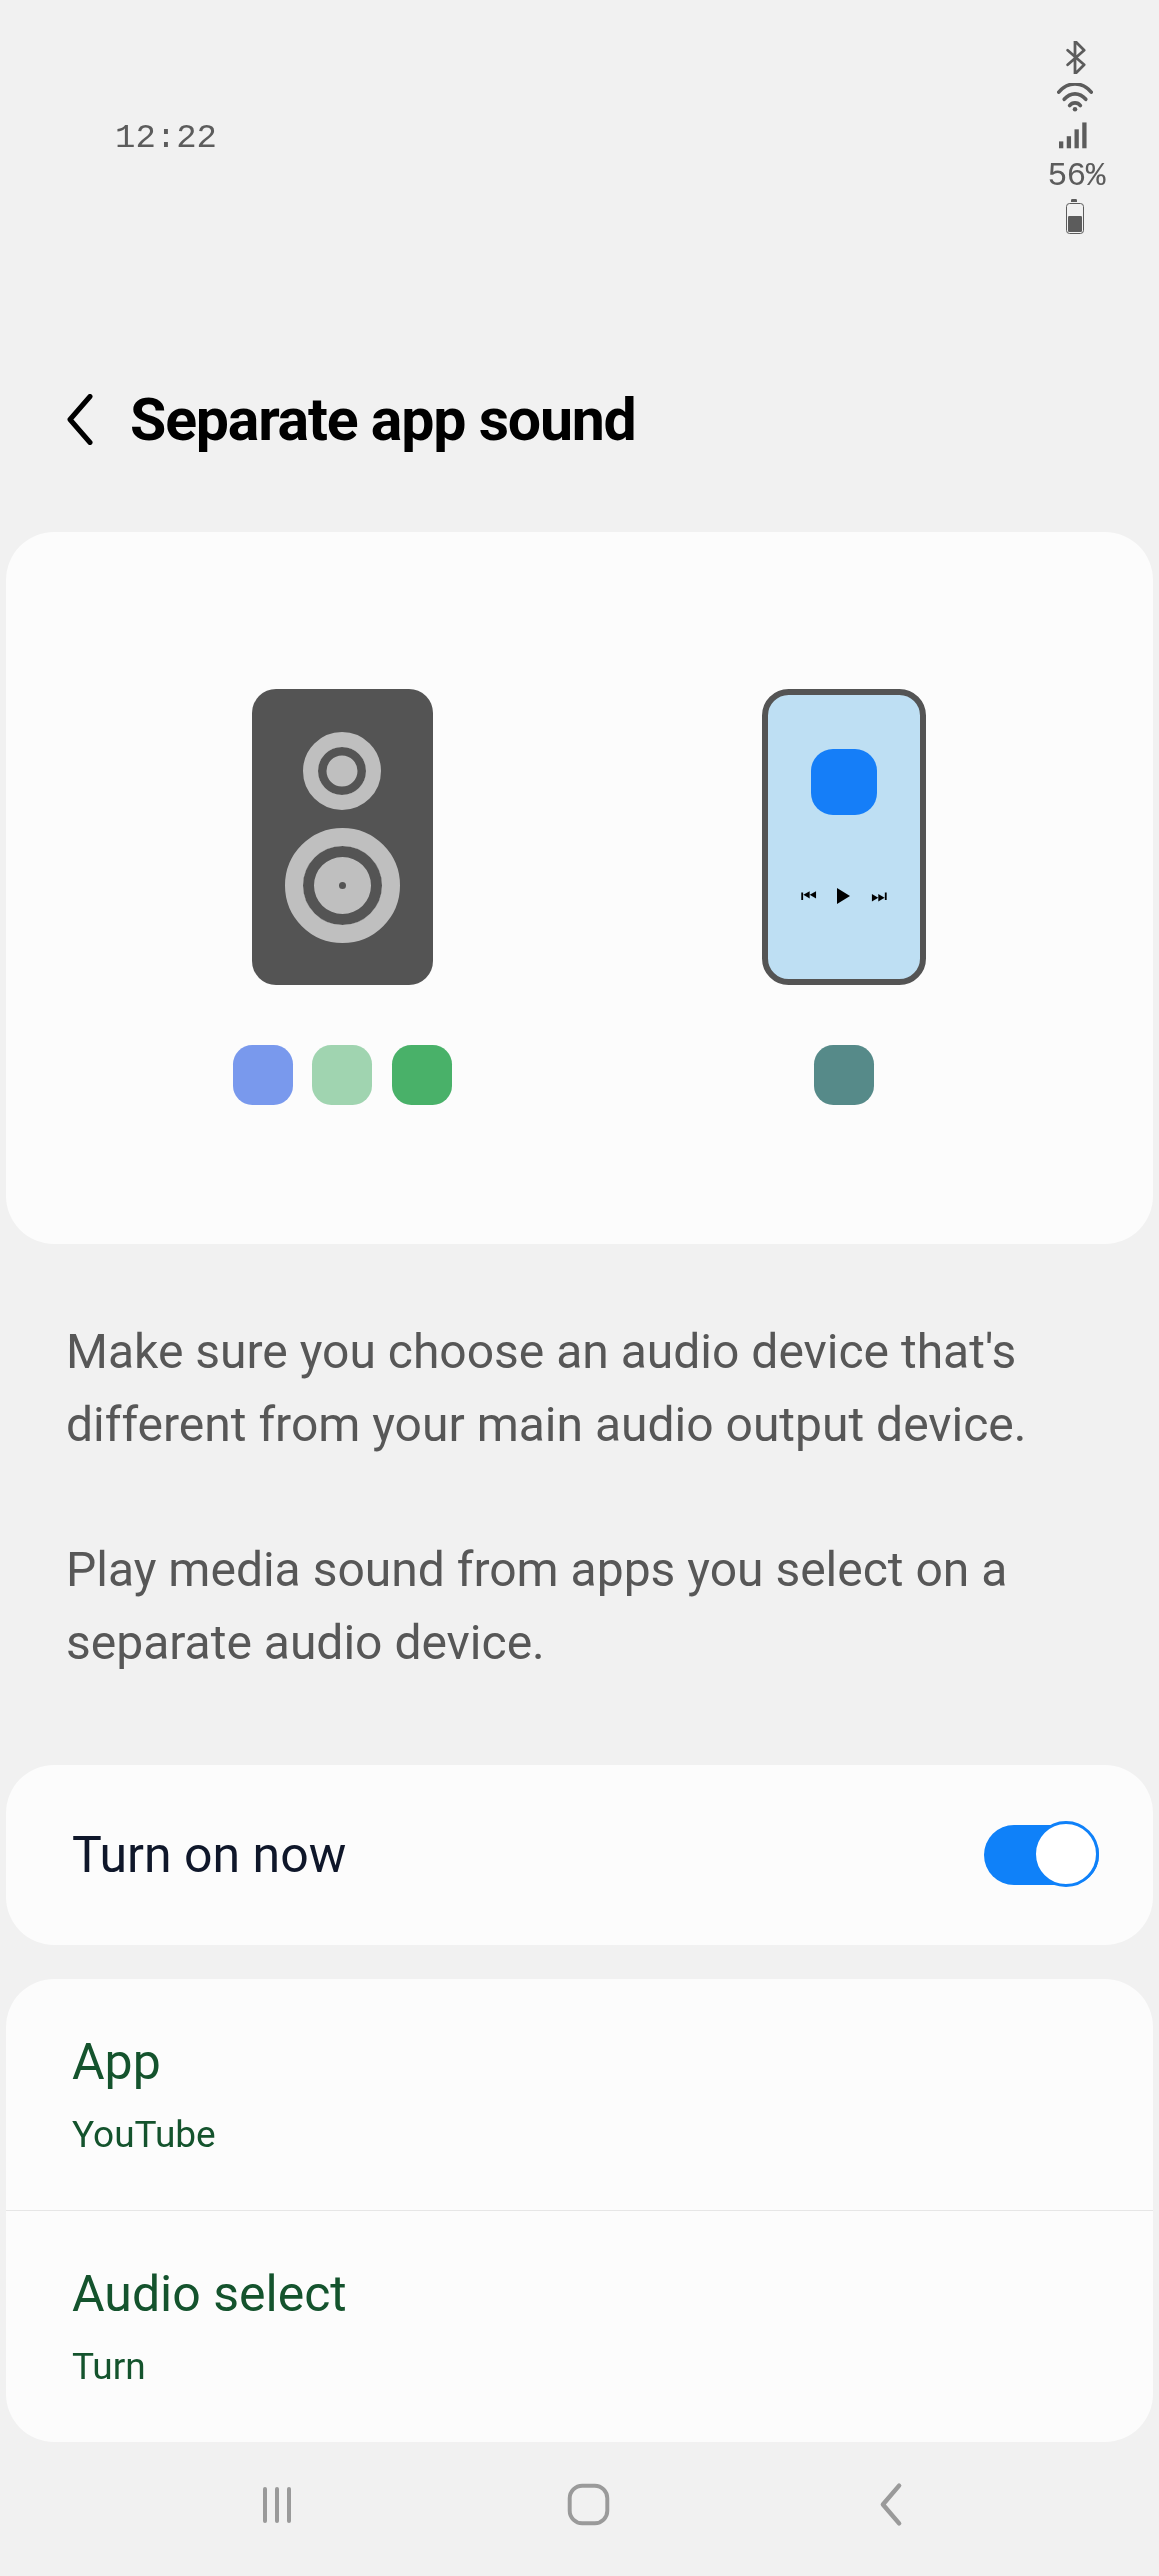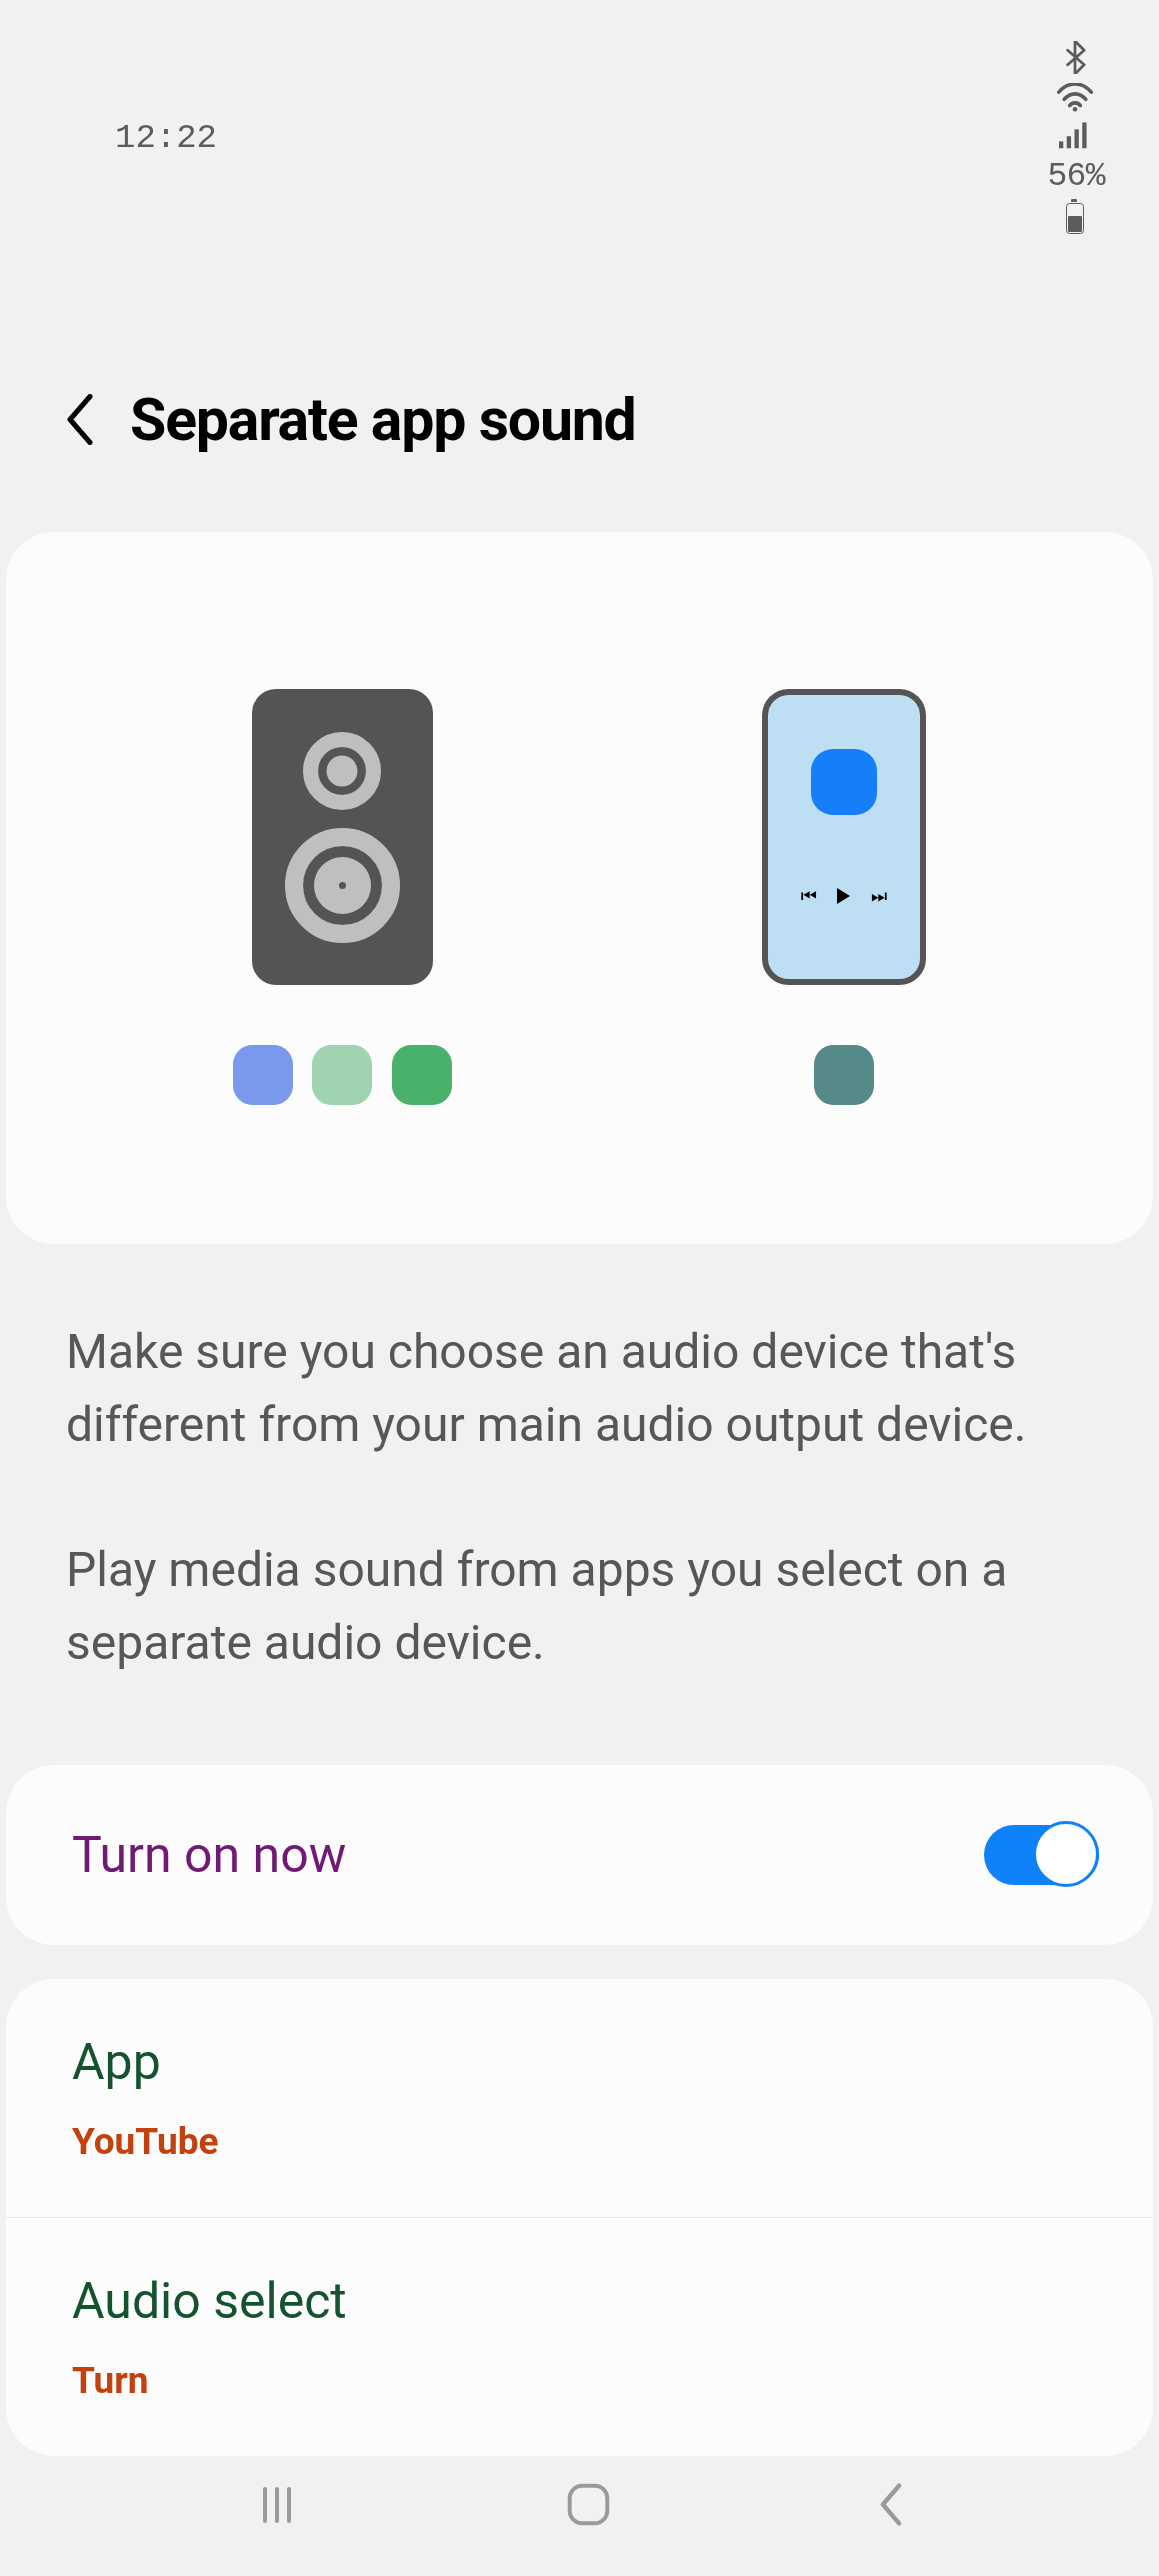--- a/index.html
+++ b/index.html
@@ -160,21 +160,21 @@
   
   .toggle-card {
     padding: 60px 54px 60px 66px;
     display: flex;
     align-items: center;
     justify-content: space-between;
   }
   .toggle-label {
     font-size: 50px;
     font-weight: 400;
-    color: #701a75;
+    color: #0f172a;
   }
   .switch {
     width: 115px;
     height: 60px;
     border-radius: 36px;
     background: #0f81f9;
     position: relative;
   }
   .switch::after {
     content: "";
@@ -194,23 +194,22 @@
   }
   .list-row + .list-row {
     border-top: 1.2px solid #e6e6e6;
   }
   .row-title {
     font-size: 50px;
     color: #14532d;
   }
   .row-value {
     font-size: 37px;
-    color: #c2410c;
-    margin-top: 29px;
-    font-weight: bold;
+    color: #14532d;
+    margin-top: 22px;
   }
 
   .gap { height: 34px; }
 
   
   .navbar {
     position: absolute;
     left: 0; right: 0;
     top: 2481px;
     display: flex;

